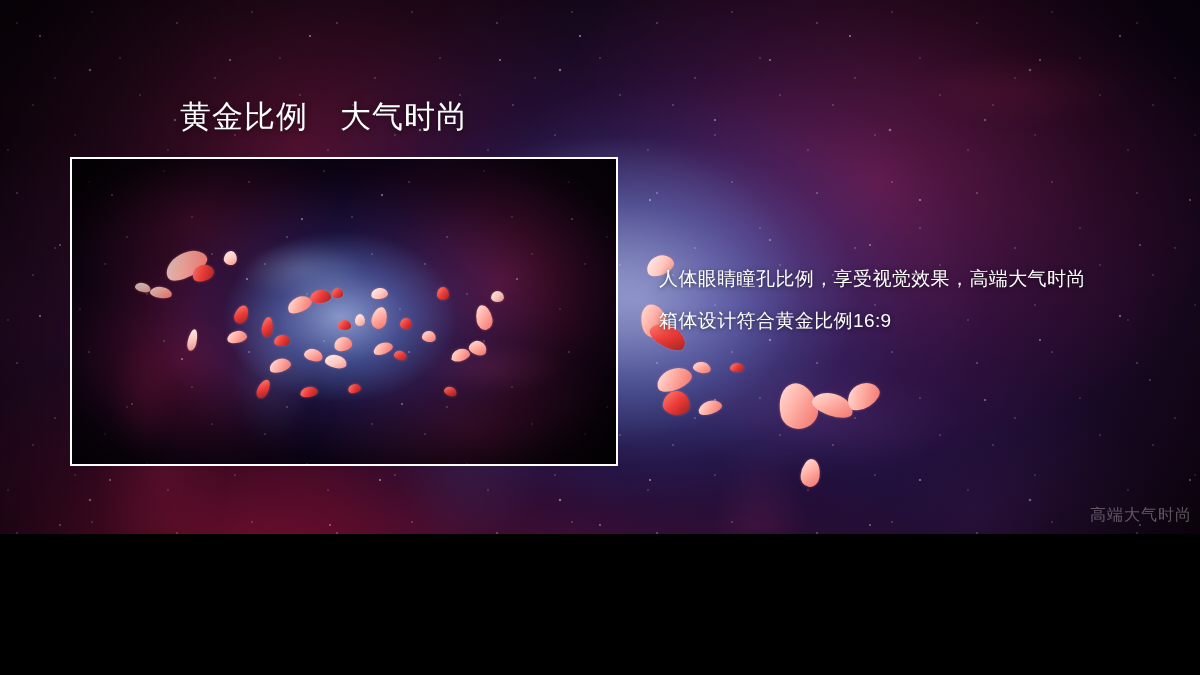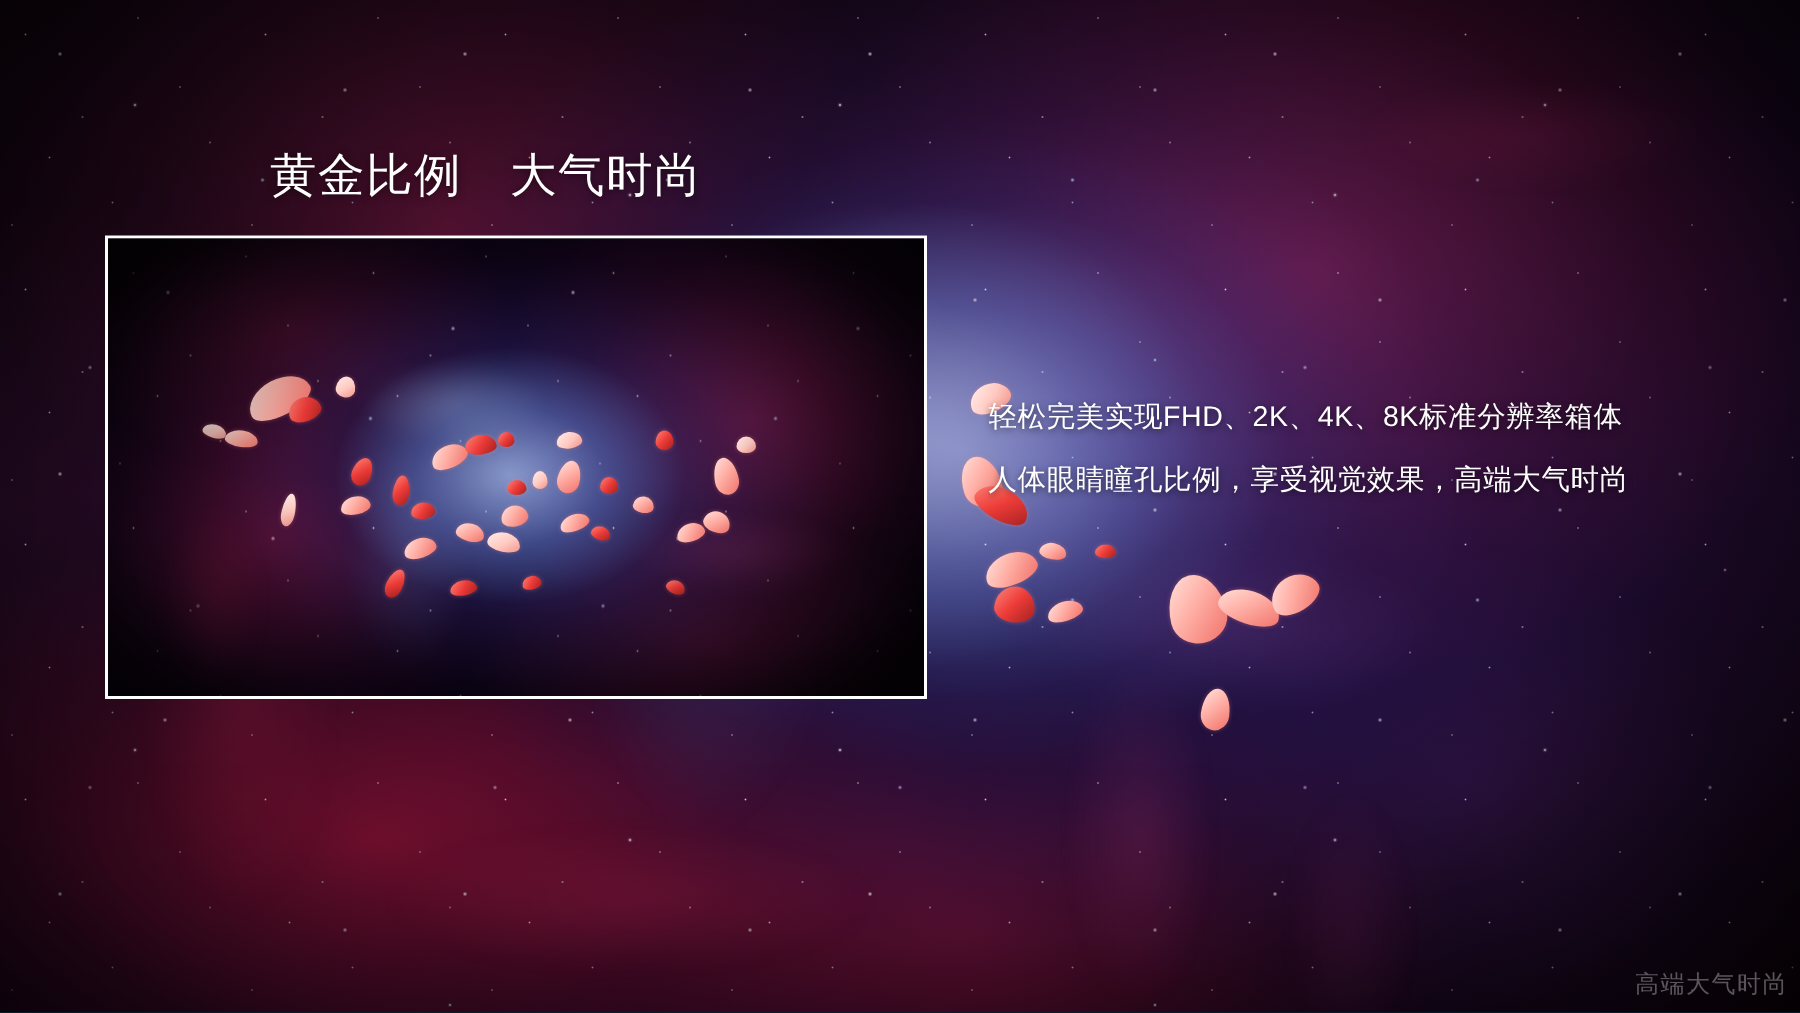--- a/index.html
+++ b/index.html
@@ -7,23 +7,23 @@
     padding: 0;
     background: #000;
   }
   body {
     font-family: "Liberation Sans", "DejaVu Sans", sans-serif;
   }
 
   .slide {
     position: relative;
     width: 1200px;
-    height: 675px;
+    height: 534px;
     overflow: hidden;
-    background: #0c4a6e;
+    background: #1d4ed8;
     text-decoration: underline;
   }
 
   
   .bg-base {
     position: absolute;
     inset: 0;
     background:
       radial-gradient(ellipse 330px 250px at 640px 300px, rgba(180,200,255,0.50) 0%, rgba(120,150,240,0.28) 38%, rgba(60,70,160,0.10) 66%, rgba(0,0,0,0) 85%),
       radial-gradient(ellipse 260px 200px at 600px 290px, rgba(225,235,255,0.42) 0%, rgba(150,180,250,0.18) 45%, rgba(0,0,0,0) 78%),
@@ -255,19 +255,19 @@
         <div class="petal soft" style="left: 379px; top: 190px; width: 19px; height: 12px; transform: rotate(-18deg);"></div>
         <div class="petal deep" style="left: 372px; top: 228px; width: 13px; height: 9px; transform: rotate(22deg);"></div>
         <div class="petal soft" style="left: 404px; top: 146px; width: 16px; height: 25px; transform: rotate(-12deg);"></div>
         <div class="petal soft" style="left: 397px; top: 182px; width: 18px; height: 14px; transform: rotate(20deg);"></div>
         <div class="petal pale" style="left: 419px; top: 132px; width: 13px; height: 11px; transform: rotate(0deg);"></div>
       </div>
     <div class="photo-vignette"></div>
   </div>
 
   <div class="body-text">
-    <span class="line">轻松完美实现FHD、2K、4K、8K标准分辨率箱体</span>
     <span class="line">人体眼睛瞳孔比例，享受视觉效果，高端大气时尚</span>
+    <span class="line">箱体设计符合黄金比例16:9</span>
   </div>
 
   <div class="watermark">高端大气时尚</div>
 
 </div>
 
 </body></html>

